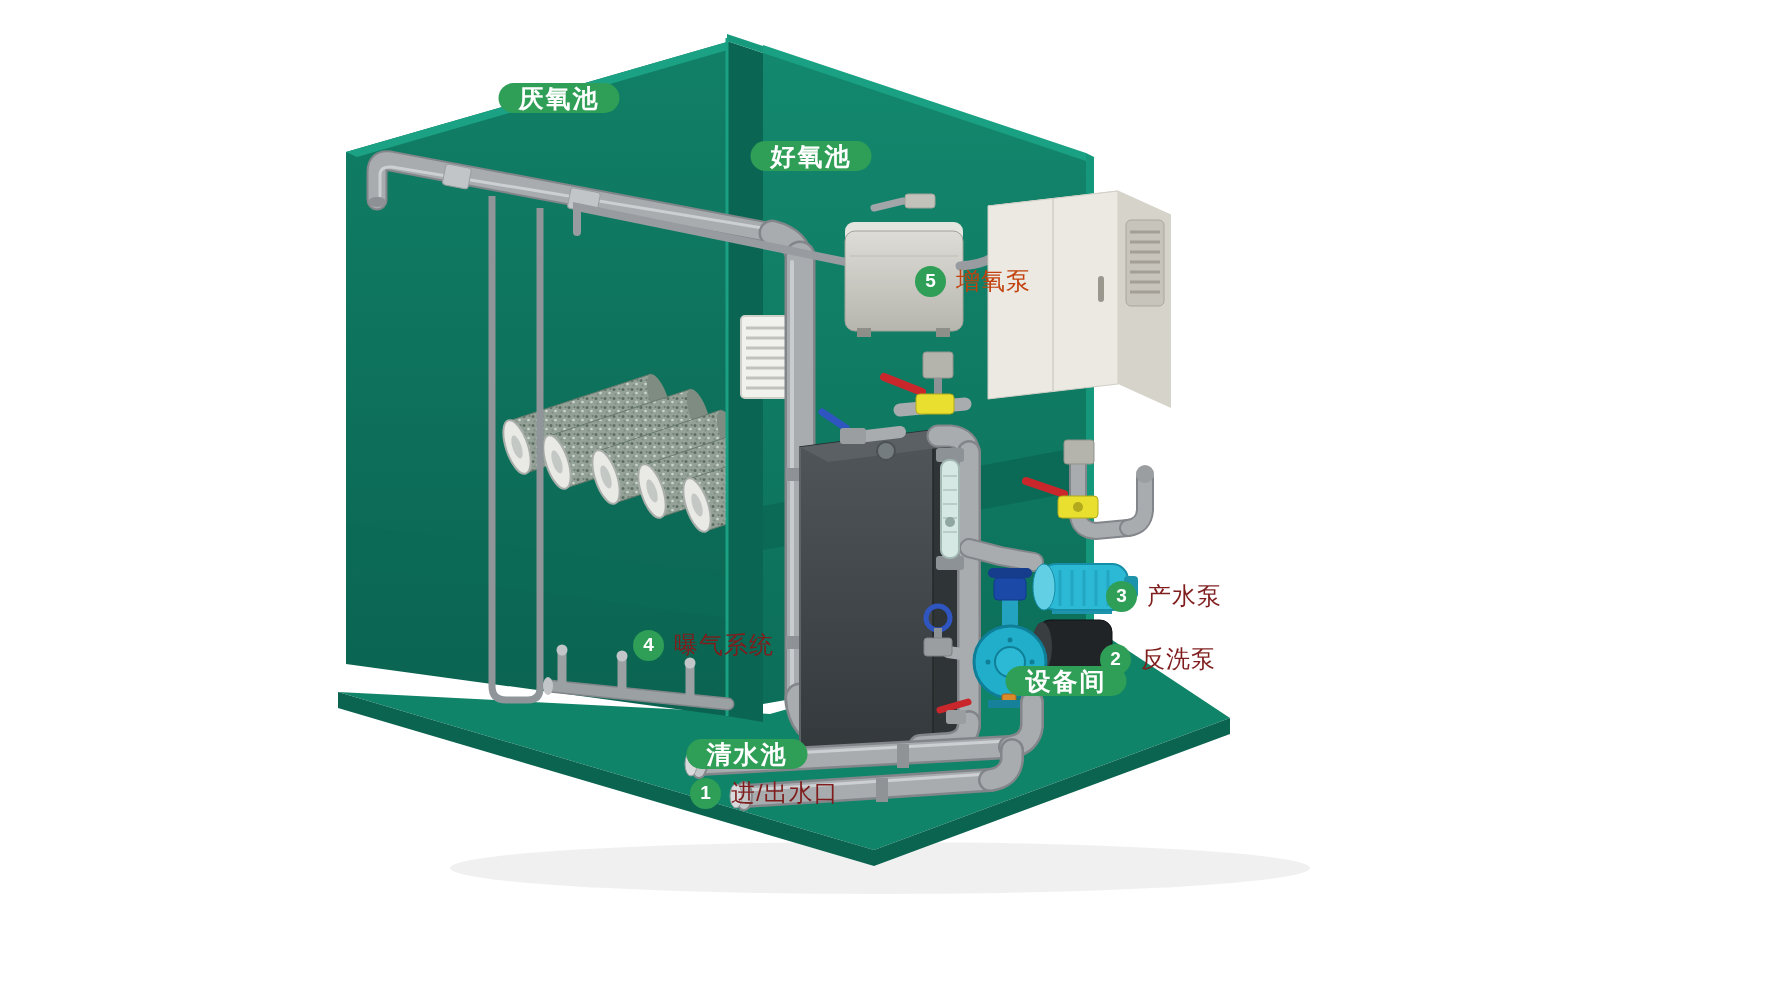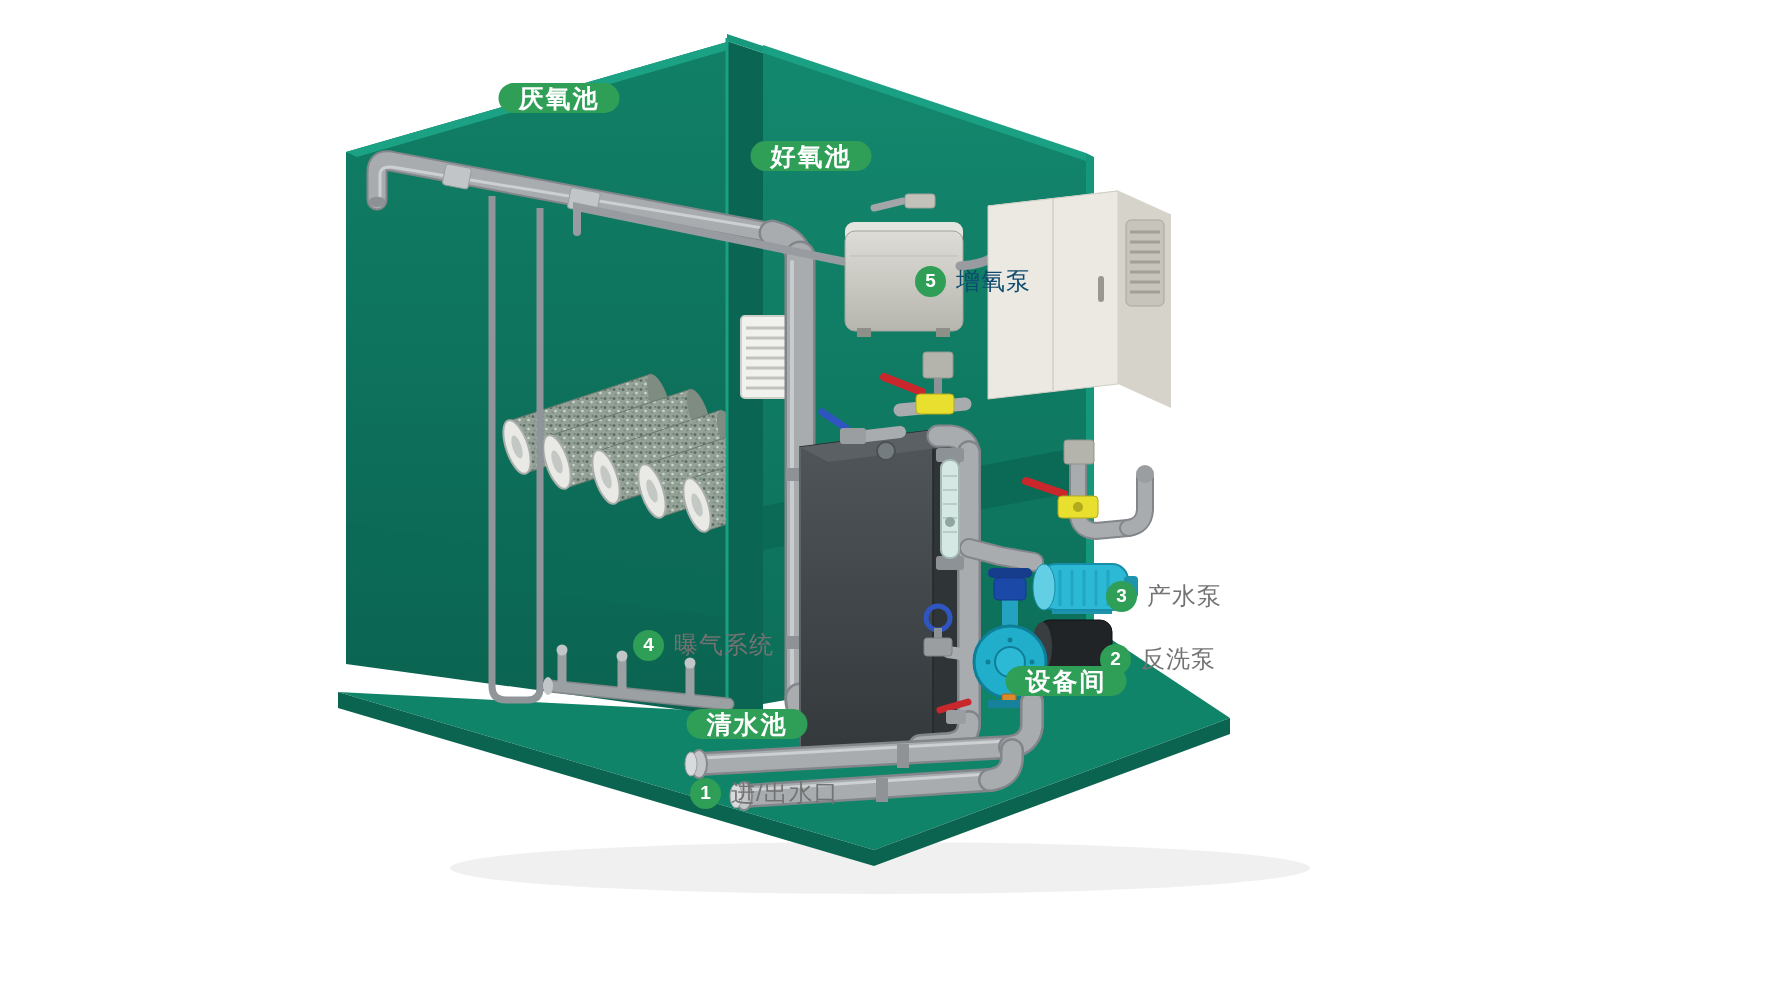--- a/index.html
+++ b/index.html
@@ -6,28 +6,28 @@
   .canvas{position:relative;width:1770px;height:992px;overflow:hidden;background:#fff;
           font-family:"Liberation Sans","DejaVu Sans",sans-serif}
   svg.scene{position:absolute;left:0;top:0}
   
   .pill{position:absolute;transform:translate(-50%,-50%);background:#2f9e56;color:#fff;
         font-size:25px;font-weight:700;letter-spacing:2px;padding:0 20px;border-radius:15px;
         white-space:nowrap;line-height:1.2}
   .p-anaerobic{left:559px;top:98px}
   .p-aerobic{left:811px;top:156px}
   .p-equipment{left:1066px;top:681px}
-  .p-clean{left:747px;top:724px}
+  .p-clean{left:747px;top:754px}
   
   .callout{position:absolute;display:flex;align-items:center;gap:10px;
            transform:translate(0,-50%);white-space:nowrap}
   .callout .num{width:31px;height:31px;border-radius:50%;background:#2f9e56;color:#fff;
                 font-size:19px;font-weight:700;display:flex;align-items:center;justify-content:center}
-  .callout .txt{font-size:24px;color:#737373;font-weight:500;letter-spacing:1px}
-  .callout.light .txt{color:#0c4a6e}
+  .callout .txt{font-size:24px;color:#7f1d1d;font-weight:500;letter-spacing:1px}
+  .callout.light .txt{color:#c2410c}
   .c1{left:690px;top:793px}
   .c2{left:1100px;top:659px}
   .c3{left:1106px;top:596px}
   .c4{left:633px;top:645px}
   .c5{left:915px;top:281px}
 </style>
 </head>
 <body>
 
 <div class="canvas">

